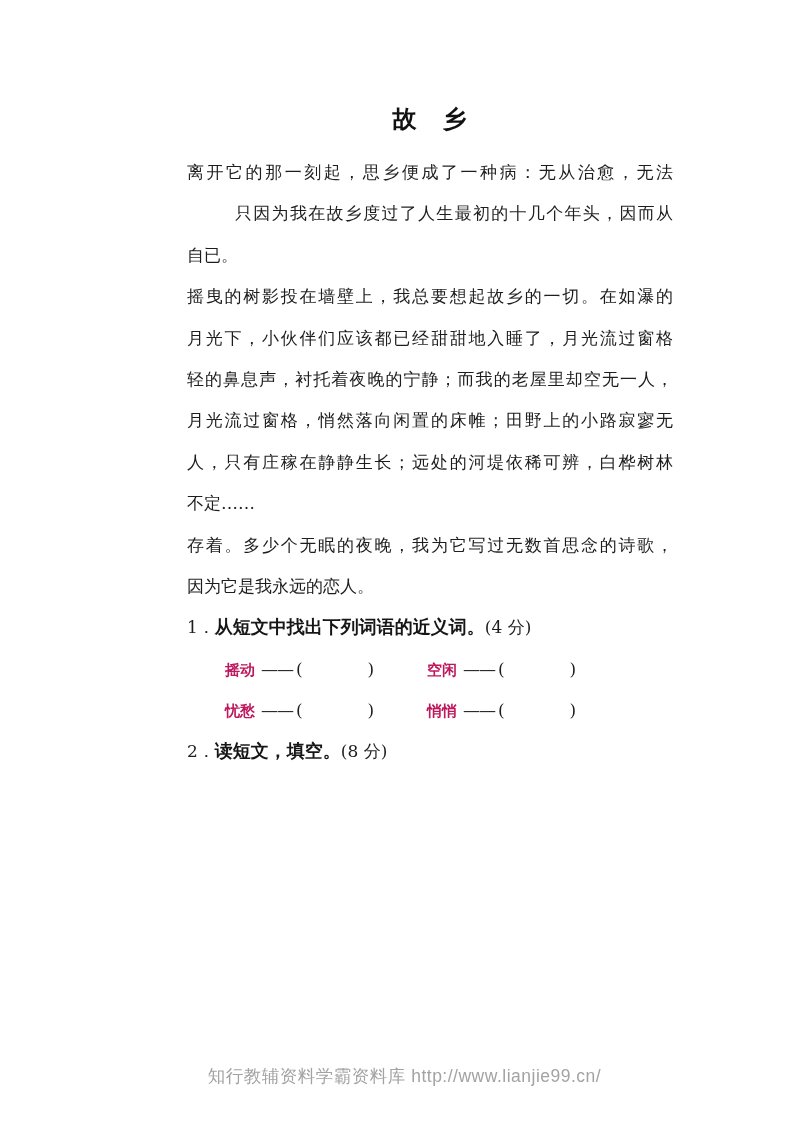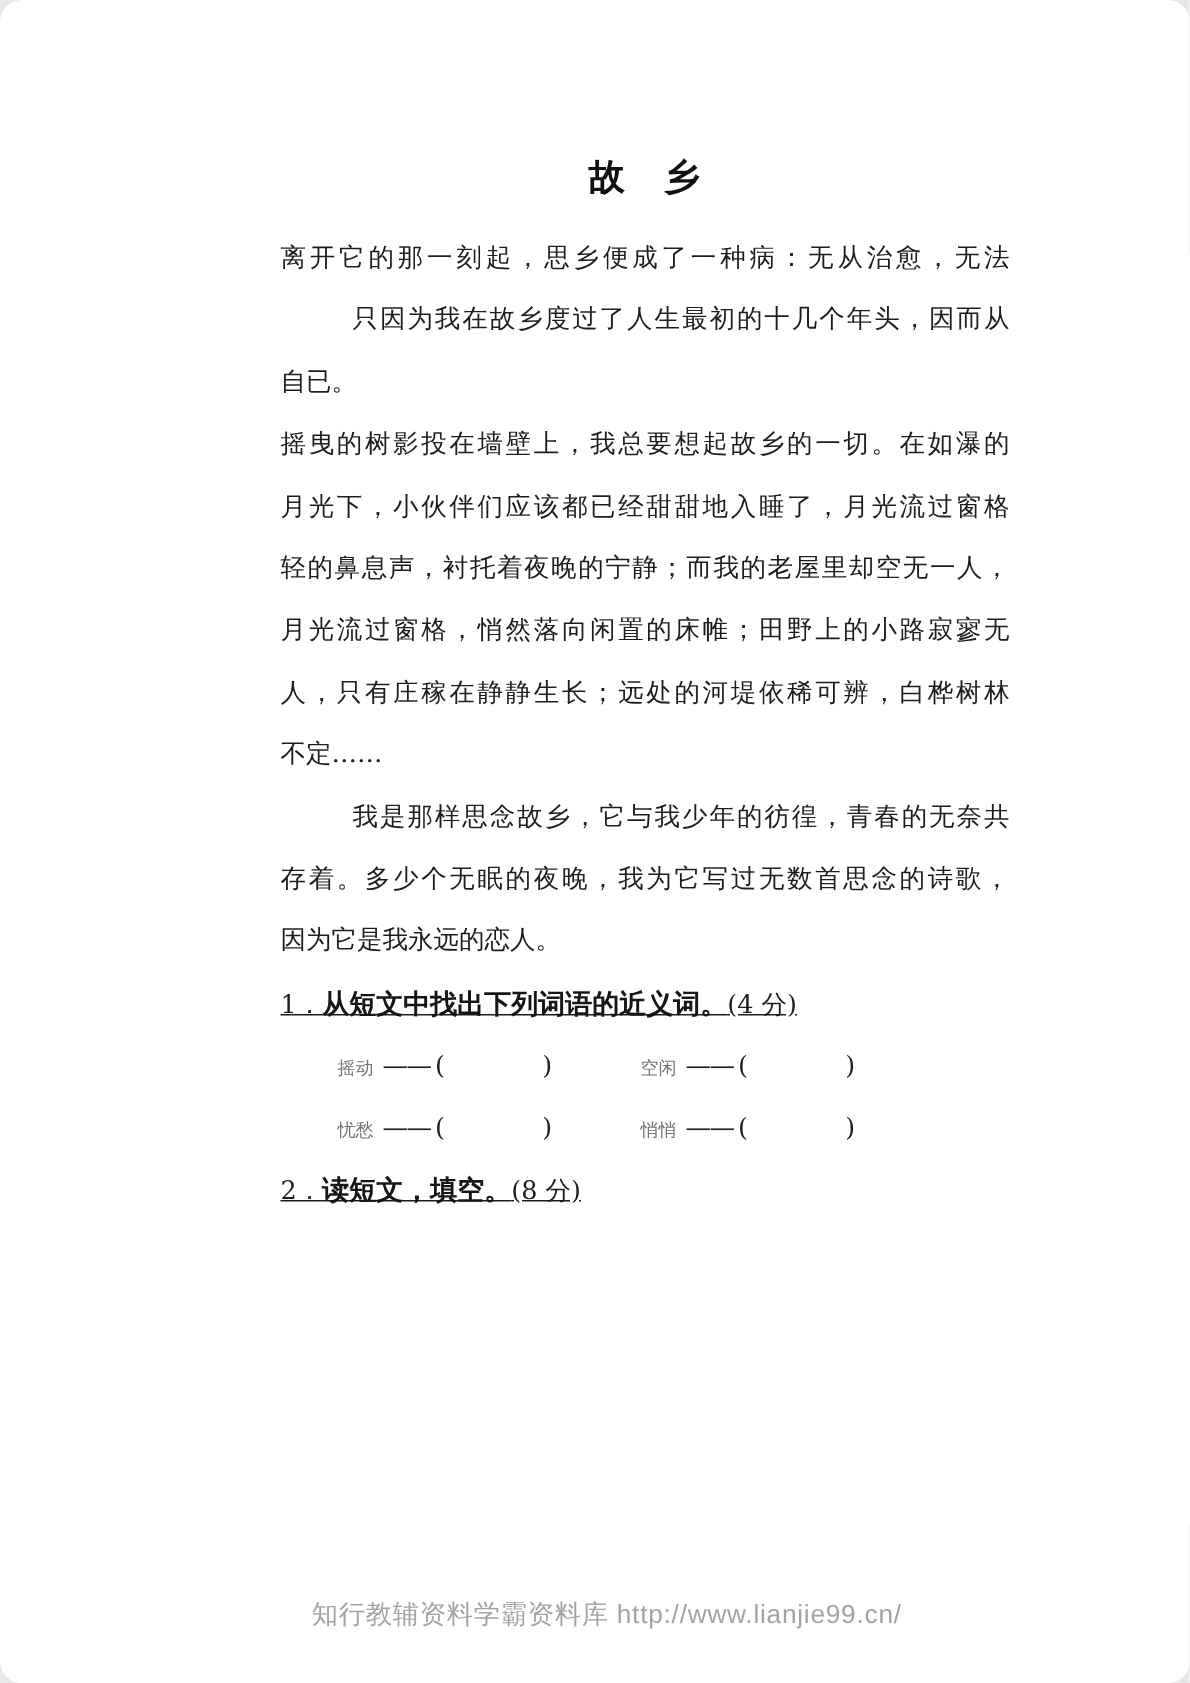--- a/index.html
+++ b/index.html
@@ -1,15 +1,15 @@
 <!DOCTYPE html>
 <html><head>
 <meta charset="utf-8">
 <style>
-  * { margin: 0; padding: 0; box-sizing: border-box; border-radius: 14px; }
+  * { margin: 0; padding: 0; box-sizing: border-box; }
   html, body { background: #e8e8e8; }
   .page {
     position: relative;
     width: 793px;
     height: 1122px;
     margin: 0 auto;
     background: #ffffff;
     color: #1d1d1d;
     overflow: hidden;
   }
@@ -46,21 +46,20 @@
   .line.split {
     display: flex;
     justify-content: space-between;
     white-space: nowrap;
   }
   .qline {
     font-size: 18px;
     line-height: 41.4px;
     height: 41.4px;
     white-space: nowrap;
-    text-decoration: underline;
   }
   .qnum, .qscore {
     font-family: "DejaVu Serif", "Liberation Serif", serif;
     font-weight: 400;
     font-size: 17px;
   }
   .qtext {
     font-family: "Liberation Sans", "DejaVu Sans", sans-serif;
     font-weight: 600;
     color: #161616;
@@ -68,23 +67,23 @@
   .pairs { padding-left: 38px; }
   .pair-row {
     display: grid;
     grid-template-columns: 202px 1fr;
     height: 41.4px;
     line-height: 41.4px;
   }
   .pair { white-space: pre; font-size: 17px; }
   .pair .pword {
     font-family: "Liberation Sans", "DejaVu Sans", sans-serif;
-    font-weight: 400;
-    font-size: 12px;
-    color: #737373;
+    font-weight: 700;
+    font-size: 15px;
+    color: #be185d;
   }
   .pair .pdash {
     font-family: "DejaVu Serif", "Liberation Serif", serif;
     letter-spacing: -1px;
     margin: 0 3px 0 6px;
   }
   .pair .pblank {
     font-family: "DejaVu Serif", "Liberation Serif", serif;
     white-space: pre;
   }
@@ -119,21 +118,20 @@
       <div>
         <div class="line j">摇曳的树影投在墙壁上，我总要想起故乡的一切。在如瀑的</div>
         <div class="line j">月光下，小伙伴们应该都已经甜甜地入睡了，月光流过窗格</div>
         <div class="line j">轻的鼻息声，衬托着夜晚的宁静；而我的老屋里却空无一人，</div>
         <div class="line j">月光流过窗格，悄然落向闲置的床帷；田野上的小路寂寥无</div>
         <div class="line j">人，只有庄稼在静静生长；远处的河堤依稀可辨，白桦树林</div>
         <div class="line">不定……</div>
       </div>
 
       <div>
-        <div class="line j first">我是那样思念故乡，它与我少年的彷徨，青春的无奈共</div>
         <div class="line j">存着。多少个无眠的夜晚，我为它写过无数首思念的诗歌，</div>
         <div class="line">因为它是我永远的恋人。</div>
       </div>
 
     </div>
 
     <div class="qline">
       <span class="qnum">1．</span><span class="qtext">从短文中找出下列词语的近义词。</span><span class="qscore">(4 分)</span>
     </div>
 

